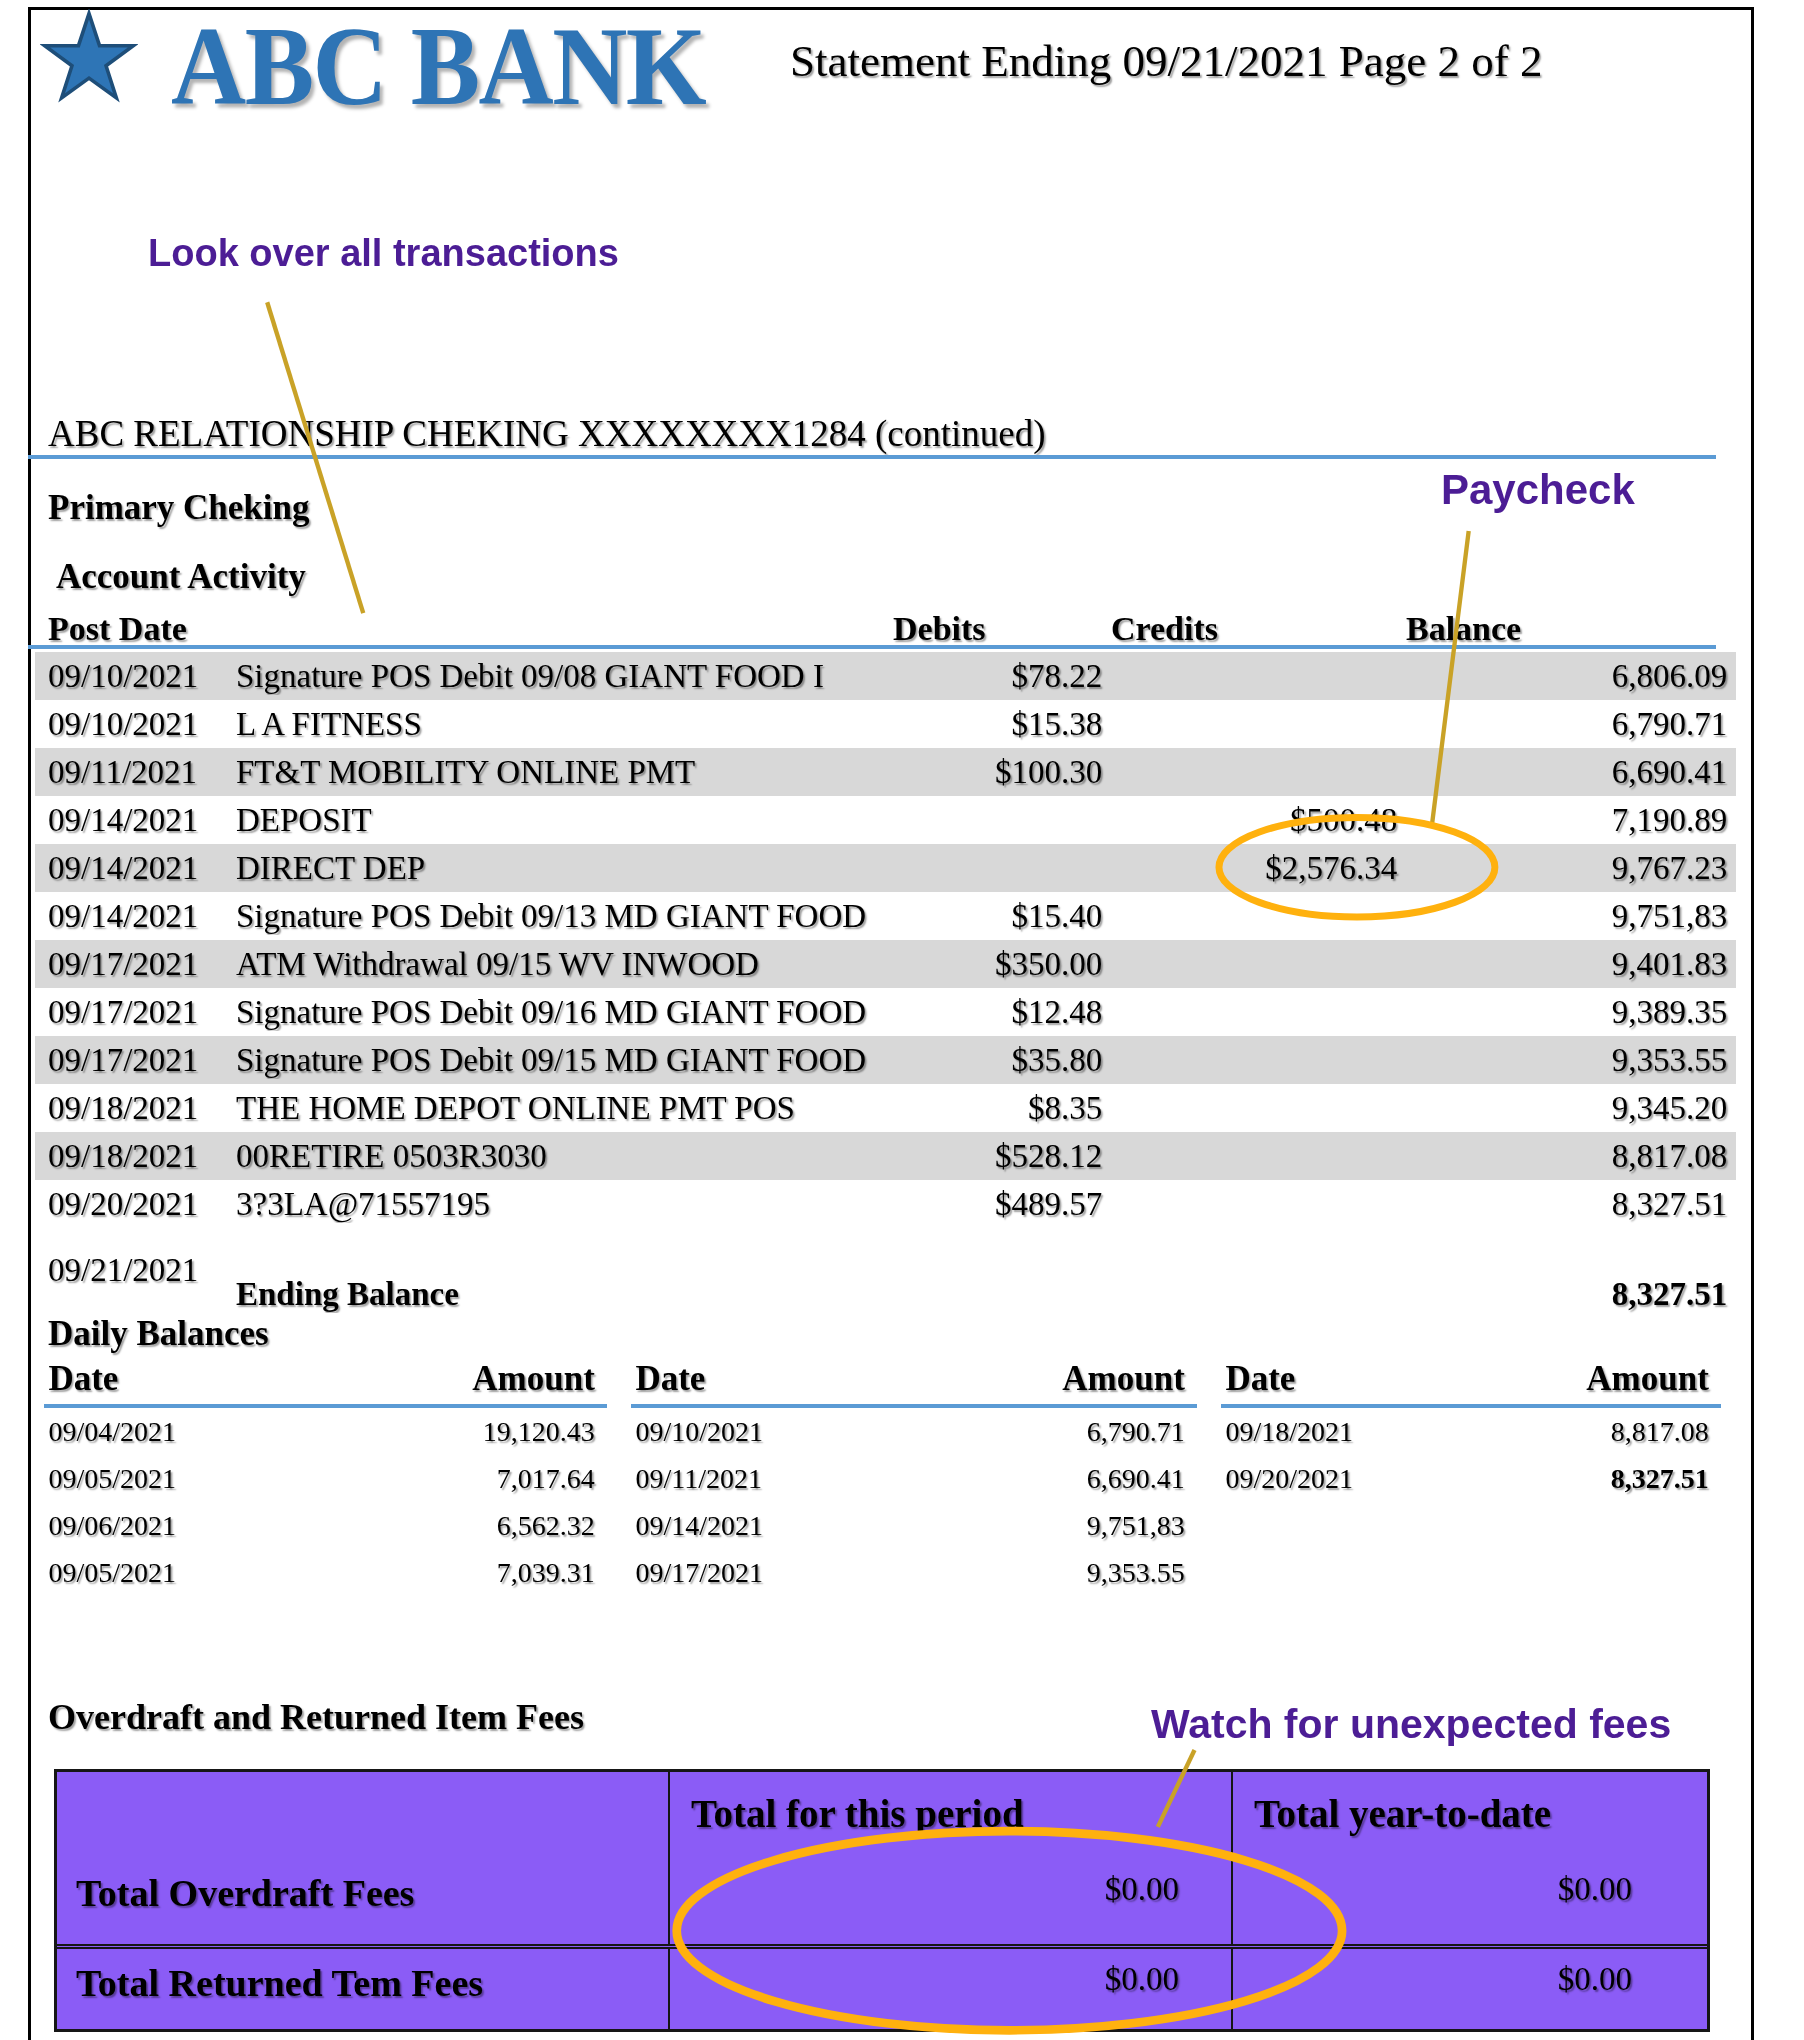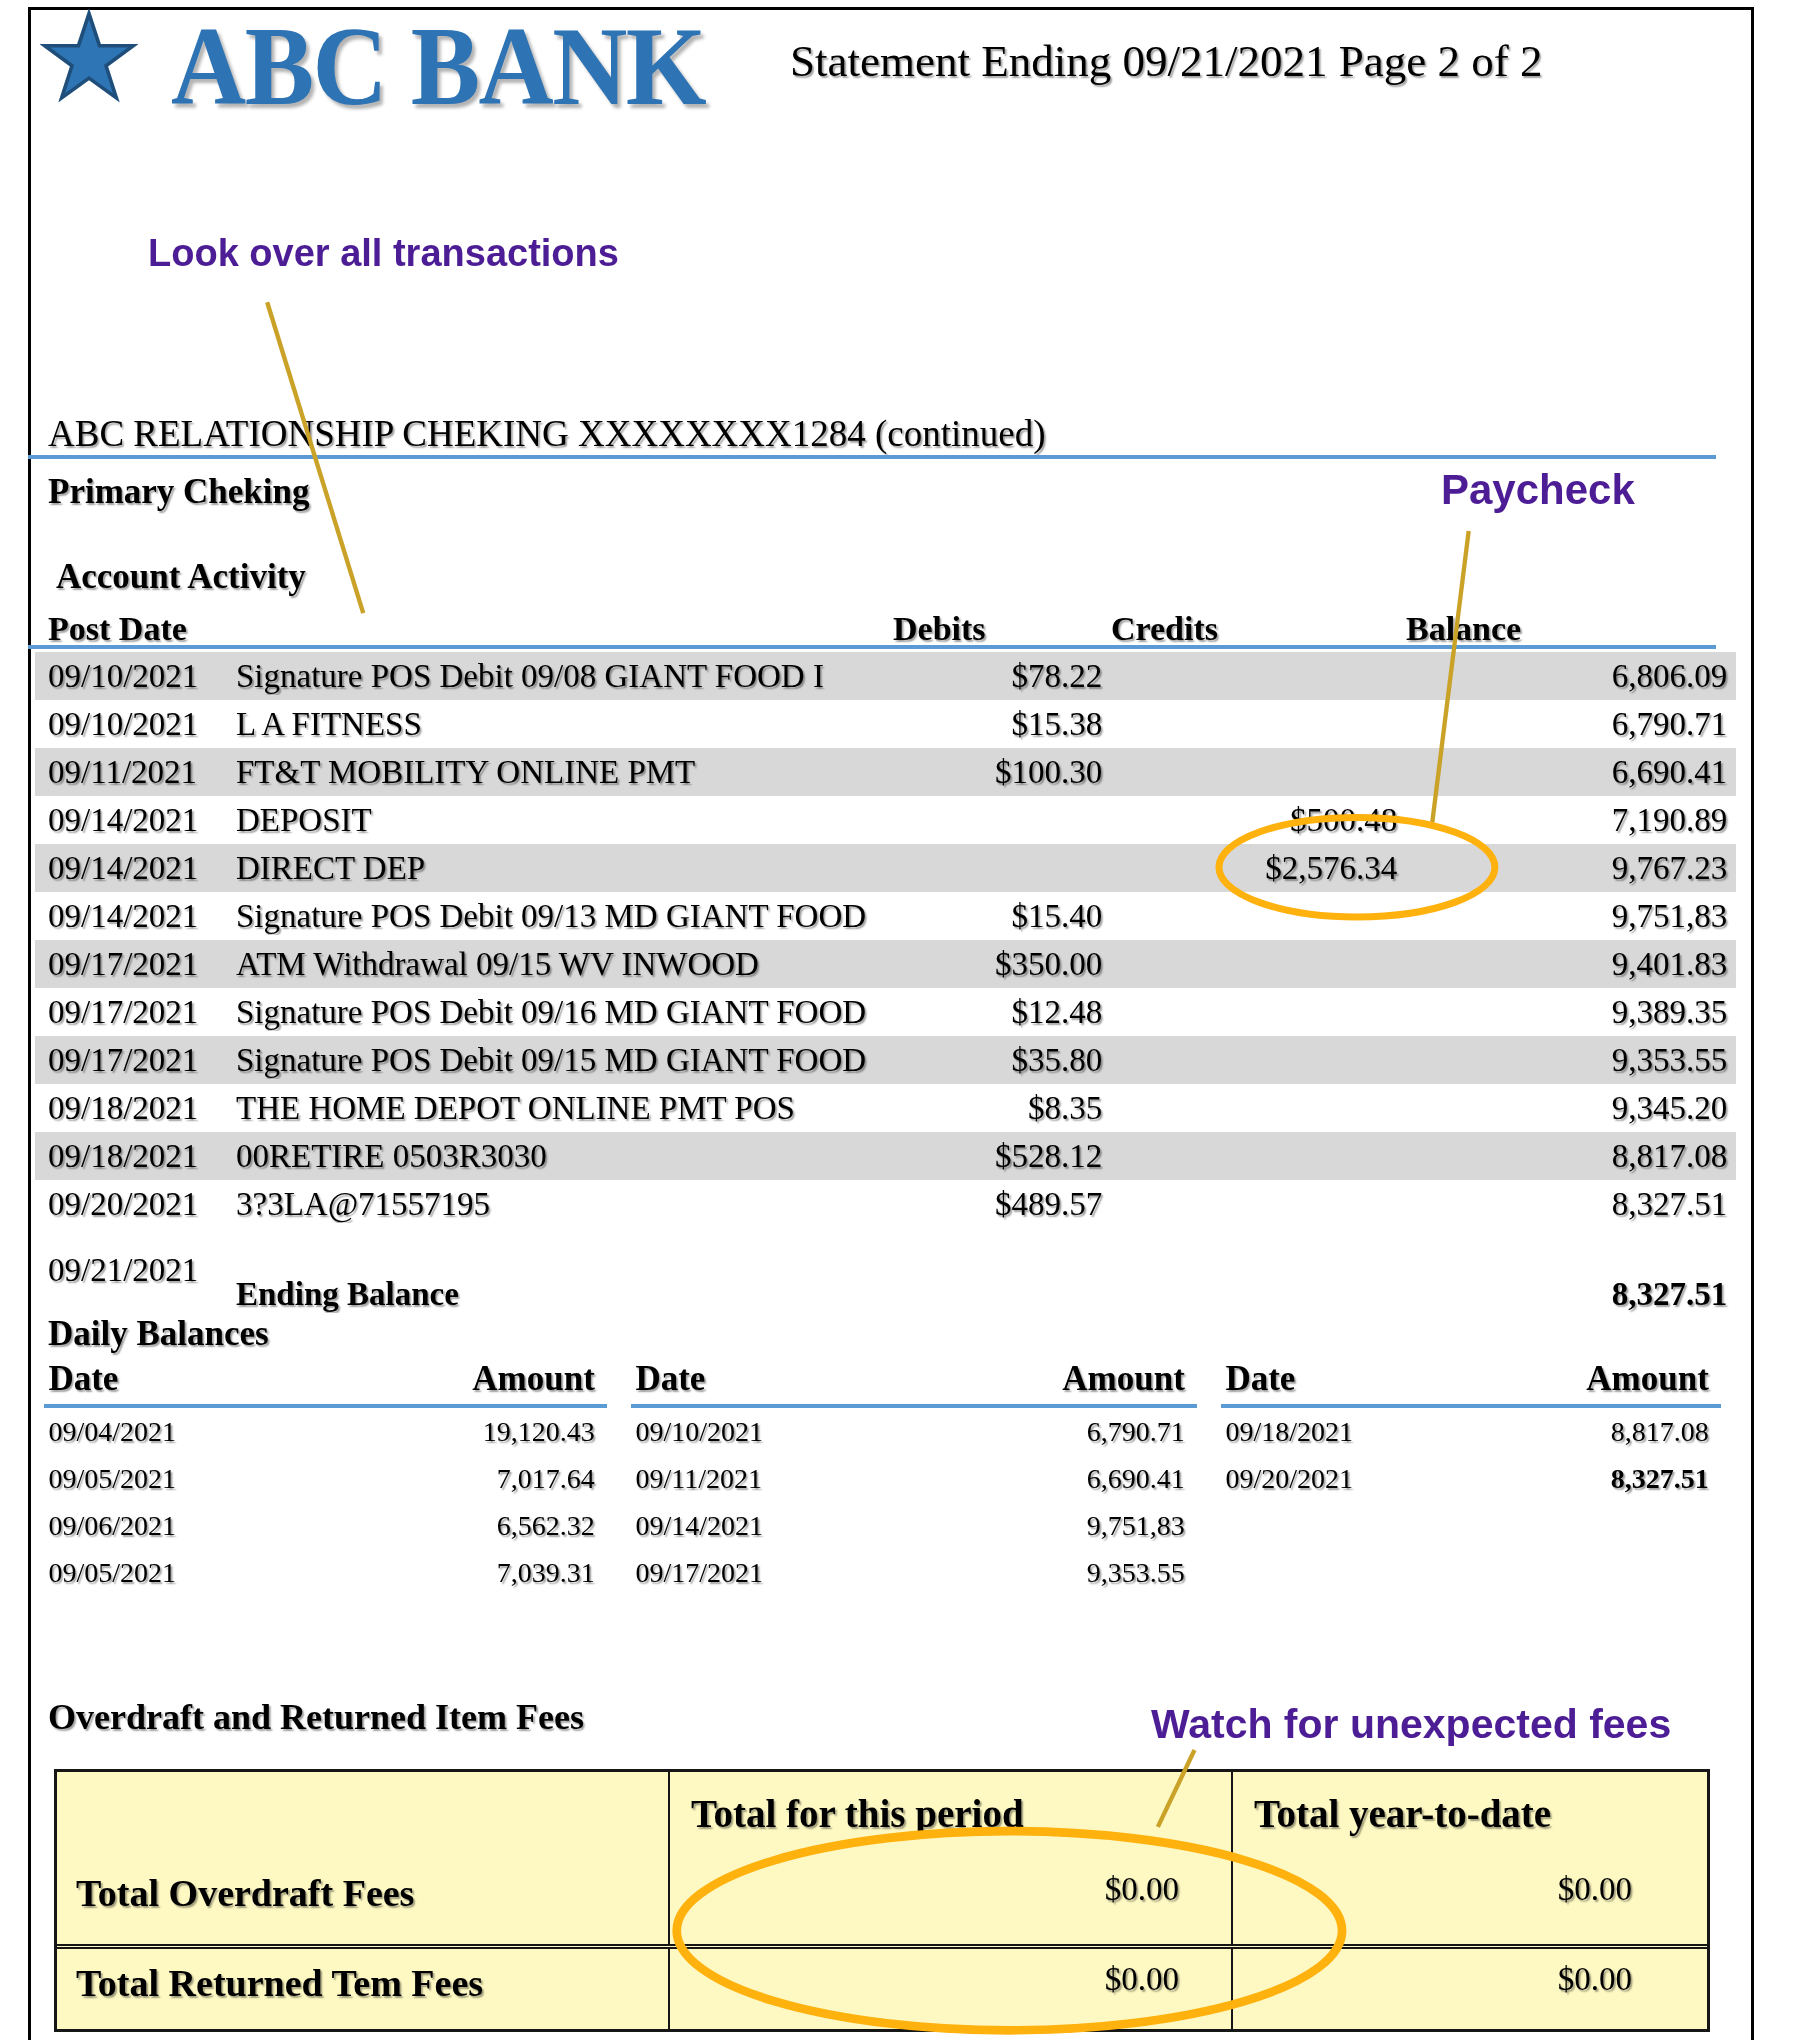--- a/index.html
+++ b/index.html
@@ -32,21 +32,21 @@
   .note { color: #4c1d95; font-family: "Liberation Sans", sans-serif;
           font-weight: 700; white-space: nowrap; }
   .note-1 { left: 148px; top: 232px; font-size: 38px; }
   .note-2 { left: 1441px; top: 466px; font-size: 42px; }
   .note-3 { left: 1151px; top: 1701px; font-size: 41px; }
 
   
   .acct-heading { left: 48px; top: 412px; font-size: 37px; white-space: nowrap; }
   .rule-blue { background: #5B9BD5; height: 4.4px; }
   .rule-acct { left: 28px; top: 455px; width: 1688px; }
-  .acct-sub { left: 48px; top: 472px; font-size: 35px; font-weight: 700; }
+  .acct-sub { left: 48px; top: 488px; font-size: 35px; font-weight: 700; }
   .activity-title { left: 56px; top: 557px; font-size: 35px; font-weight: 700; }
 
   
   .agrid { display: grid; grid-template-columns: 188px 1fr 218px 295px 330px;
            align-items: center; }
   .activity-head { left: 35px; top: 610px; width: 1701px; height: 35px;
                    font-size: 34px; font-weight: 700; }
   .rule-activity { left: 28px; top: 645px; width: 1688px; }
   .activity-rows { left: 35px; top: 652px; width: 1701px; }
   .arow { height: 48px; font-size: 33px; }
@@ -67,21 +67,21 @@
   .db-head { display: flex; justify-content: space-between; font-size: 35px;
              font-weight: 700; padding: 0 12.2px 5.2px 4.4px;
              border-bottom: 4.4px solid #5B9BD5; }
   .db-row { display: flex; justify-content: space-between; height: 47px;
             align-items: center; font-size: 28px; padding: 0 12.2px 0 4.4px; }
   .db-row.bold-row .db-amount { font-weight: 700; }
 
   
   .fees-title { left: 48px; top: 1696px; font-size: 36px; font-weight: 700; }
   .fee-table { left: 54px; top: 1769px; width: 1656px;
-               border: 3.5px solid #161616; background: #fef9c3; }
+               border: 3.5px solid #161616; background: #8b5cf6; }
   .fee-row { display: grid; grid-template-columns: 611px 563px 475px; }
   .fee-row + .fee-row { border-top: 5.2px double #161616; }
   .fee-row > div + div { border-left: 2.6px solid #161616; }
   .fee-row.hdr { height: 87px; }
   .fee-row.body-row { height: 85px; }
   .fee-head-cell { font-size: 39px; font-weight: 700; padding: 19px 0 0 21px; }
   .fee-label { font-size: 38px; font-weight: 700; padding: 12.2px 0 0 19px; }
   .fee-val-period { font-size: 33px; text-align: right; padding: 12.2px 52px 0 0; }
   .fee-val-ytd { font-size: 33px; text-align: right; padding: 12.2px 74px 0 0; }
 

